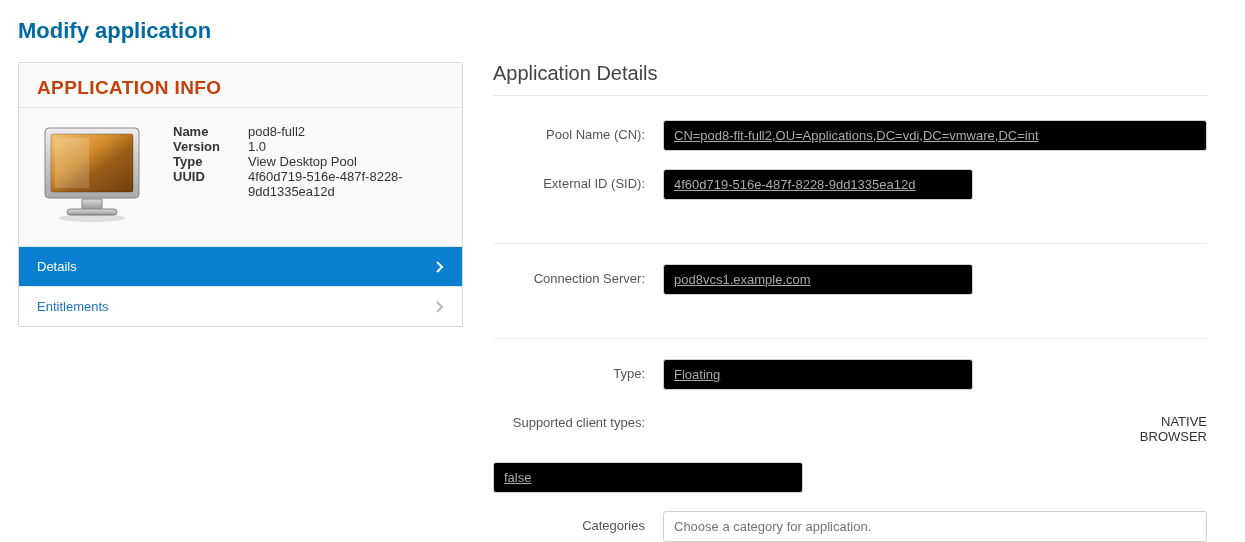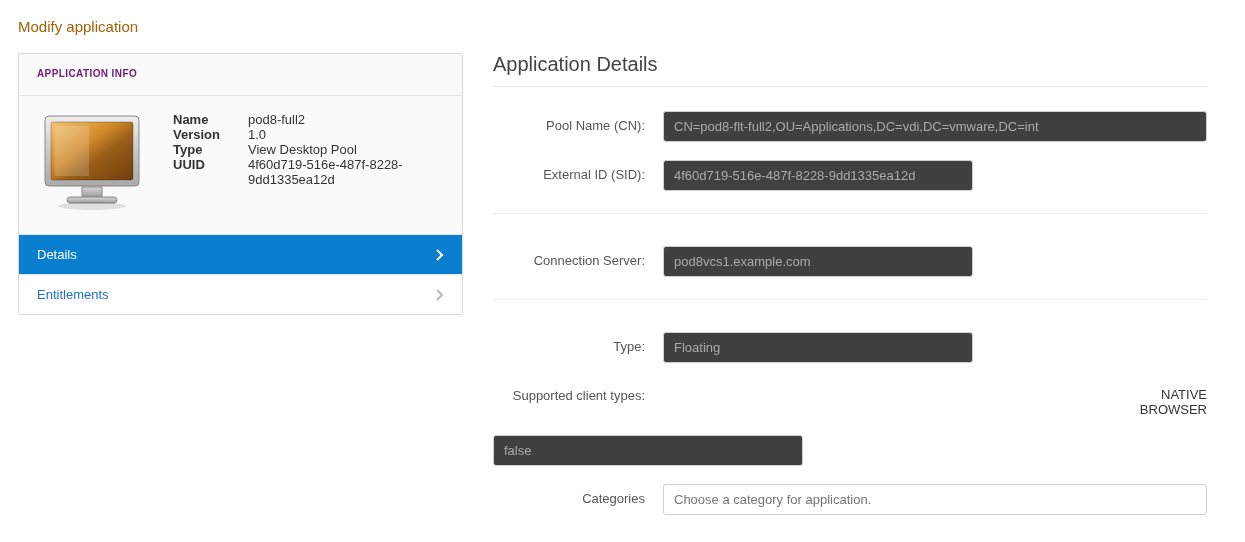--- a/index.html
+++ b/index.html
@@ -7,33 +7,33 @@
     font-family: Arial, Helvetica, sans-serif;
     font-size: 13px;
     color: #333;
     background: #fff;
     padding: 18px;
   }
   .layout { display: flex; gap: 30px; }
   .left-col { width: 445px; flex-shrink: 0; }
   .right-col { flex: 1; padding-right: 20px; }
 
-  .page-title { font-size: 15px; font-weight: normal; color: #a16207; margin-bottom: 18px; }
+  .page-title { font-size: 22px; font-weight: bold; color: #0369a1; margin-bottom: 18px; }
 
   .info-card {
     border: 1px solid #d9d9d9;
     background: #fafafa;
     border-radius: 2px;
   }
   .info-card-header {
-    padding: 14px 18px 16px 18px;
-    font-size: 10px;
+    padding: 14px 18px 8px 18px;
+    font-size: 19px;
     font-weight: bold;
     letter-spacing: 0.4px;
-    color: #701a75;
+    color: #c2410c;
     border-bottom: 1px solid #e5e5e5;
     background: #fafafa;
   }
   .info-card-body {
     display: flex;
     padding: 16px 18px 22px 18px;
     gap: 26px;
     background: #fafafa;
     align-items: flex-start;
   }
@@ -94,26 +94,26 @@
   }
   input.ro {
     width: 100%;
     padding: 7px 10px;
     border: 1px solid #d0d0d0;
     border-radius: 3px;
     font-size: 13px;
     color: #aaa;
     background: #fff;
   }
-  input.ro:disabled { background: #404040; }
+  input.ro:disabled { background: #000000; text-decoration: underline; }
 
   .divider-group {
     border-bottom: 1px solid #eee;
-    margin-bottom: 32px;
-    padding-bottom: 4px;
+    margin-bottom: 20px;
+    padding-bottom: 25px;
   }
 </style>
 </head>
 <body>
 
 <h1 class="page-title">Modify application</h1>
 
 <div class="layout">
   <div class="left-col">
     <div class="info-card">

